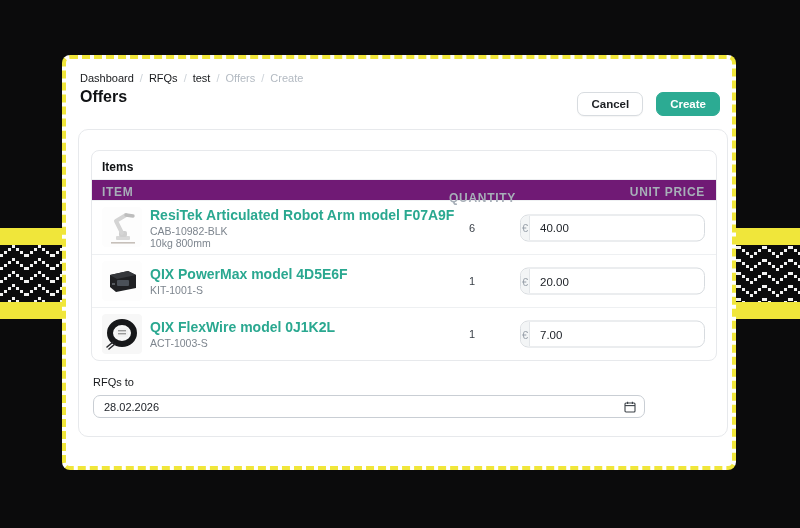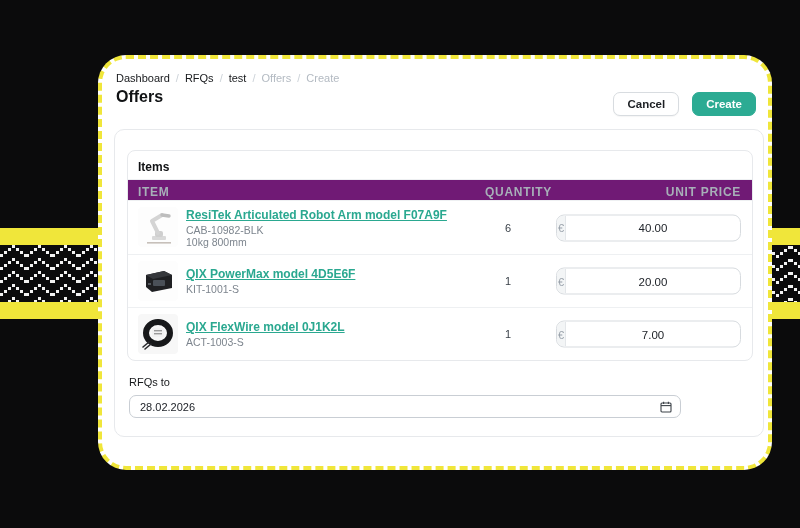--- a/index.html
+++ b/index.html
@@ -10,23 +10,22 @@
   .deco-bar { position:absolute; left:0; width:800px; background:#f0e63a; z-index:1; }
   .deco-bar.top { top:228px; height:17px; }
   .deco-bar.bottom { top:302px; height:17px; }
   .deco-band { position:absolute; top:245px; height:57px; z-index:1; }
   .deco-band.left { left:0; }
   .deco-band.right { right:0; }
 
   
   .card {
     position:absolute; left:62px; top:55px; width:674px; height:415px;
-    background:#ffffff; border:4px dashed #f0e63a; border-radius:28px;
+    background:#ffffff; border:4px dashed #f0e63a; border-radius:8px;
     z-index:2;
-    margin-left:36px;
   }
   .breadcrumb { position:absolute; left:14px; top:13px; font-size:11px; color:#17191c; display:flex; gap:6px; align-items:center; }
   .breadcrumb .crumb { font-weight:500; }
   .breadcrumb .muted { color:#b3bac2; }
   .breadcrumb .sep { color:#ccd2d8; }
   .page-title { position:absolute; left:14px; top:29px; font-size:16px; font-weight:700; color:#101214; }
 
   .actions { position:absolute; right:12px; top:33px; display:flex; gap:13px; }
   .btn { height:24px; padding:0 13px; border-radius:7px; font-size:11.5px; font-weight:600; display:flex; align-items:center; cursor:pointer; }
   .btn.cancel { background:#fff; border:1px solid #d8dce0; color:#1c1f23; box-shadow:0 1px 1px rgba(0,0,0,.04); }
@@ -35,36 +34,36 @@
   .outer-box {
     position:absolute; left:12px; top:70px; width:650px; height:308px;
     border:1px solid #e7e9ec; border-radius:10px; background:#fff;
     padding:20px 12px;
   }
   .items-panel { width:626px; border:1px solid #e7e9ec; border-radius:8px; background:#fff; overflow:hidden; }
   .items-title { height:28px; padding:9px 10px 0; font-size:12px; font-weight:600; color:#101214; }
   .thead { position:relative; height:22px; background:#701a75; border-top:1px solid #eef0f2; border-bottom:1px solid #eef0f2;
            font-size:12px; font-weight:600; letter-spacing:.06em; color:#a7afb8; }
   .thead .c-item { position:absolute; left:10px; top:5px; }
-  .thead .c-qty { position:absolute; left:357px; width:46px; top:5px; text-align:center; }
+  .thead .c-qty { position:absolute; left:357px; width:46px; top:11px; text-align:center; }
   .thead .c-price { position:absolute; right:11px; top:5px; }
 
   .trow { position:relative; height:53px; }
   .trow + .trow { border-top:1px solid #eef0f2; }
   .thumb { position:absolute; left:10px; top:6px; width:40px; height:40px; border-radius:4px; overflow:hidden; background:#fff; }
   .info { position:absolute; left:58px; top:50%; transform:translateY(-50%); }
-  .info .link { font-size:12px; font-weight:600; color:#2aa890; text-decoration:underline; cursor:pointer; display:block; }
+  .info .link { font-size:14px; font-weight:600; color:#2aa890; cursor:pointer; display:block; }
   .info .sku { font-size:10.5px; color:#7d858e; margin-top:2px; }
   .info .attrs { font-size:10.5px; color:#7d858e; }
   .qty { position:absolute; left:357px; width:46px; top:50%; transform:translateY(-50%); text-align:center; font-size:11px; color:#3a4149; }
   .price-wrap { position:absolute; right:11px; top:50%; transform:translateY(-50%); width:185px; height:27px;
                 border:1px solid #d7dbdf; border-radius:8px; background:#fff; display:flex; align-items:stretch; overflow:hidden; }
   .price-cur { width:26px; background:#f3f5f6; border-right:1px solid #e3e6e9; color:#9aa2ab; font-size:11px;
                display:flex; align-items:center; justify-content:center; border-radius:7px 0 0 7px; }
-  .price-input { flex:1; border:0; outline:none; padding:0 10px; font-size:11.5px; color:#20242a; font-family:"Liberation Sans",sans-serif; background:transparent;text-align:center; }
+  .price-input { flex:1; border:0; outline:none; padding:0 10px; font-size:11.5px; color:#20242a; font-family:"Liberation Sans",sans-serif; background:transparent; }
 
   .valid-label { margin:15px 2px 0; font-size:11px; font-weight:500; color:#17191c; }
   .vinput { position:relative; width:552px; margin-left:2px; height:23px; border:1px solid #c9ced4; border-radius:7px; background:#fff; }
   .vinput.date { margin-top:7px; }
   .vinput.time { margin-top:2px; }
   .vinput input { width:100%; height:100%; border:0; outline:none; background:transparent; padding:0 26px 0 10px;
                   font-size:11px; color:#20242a; font-family:"Liberation Sans",sans-serif; }
   .vicon { position:absolute; right:8px; top:50%; transform:translateY(-50%); width:12px; height:12px; cursor:pointer; }
 </style>
 </head>

